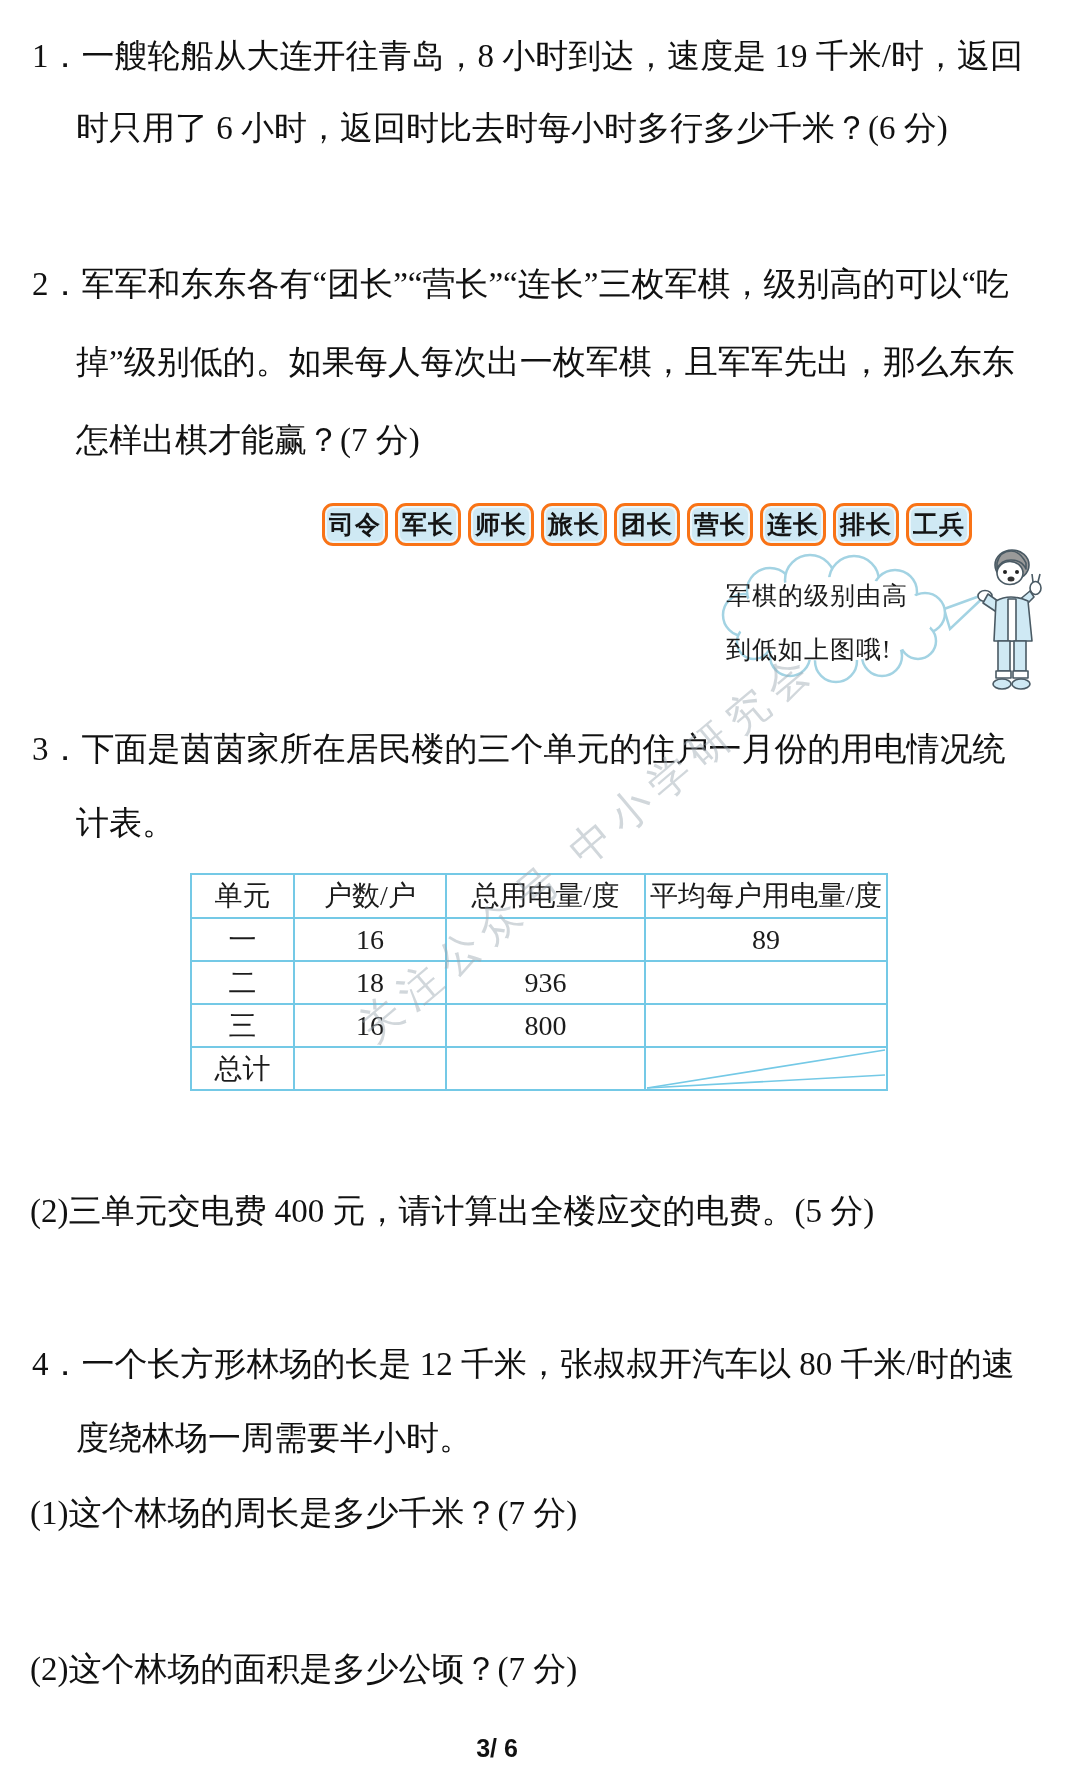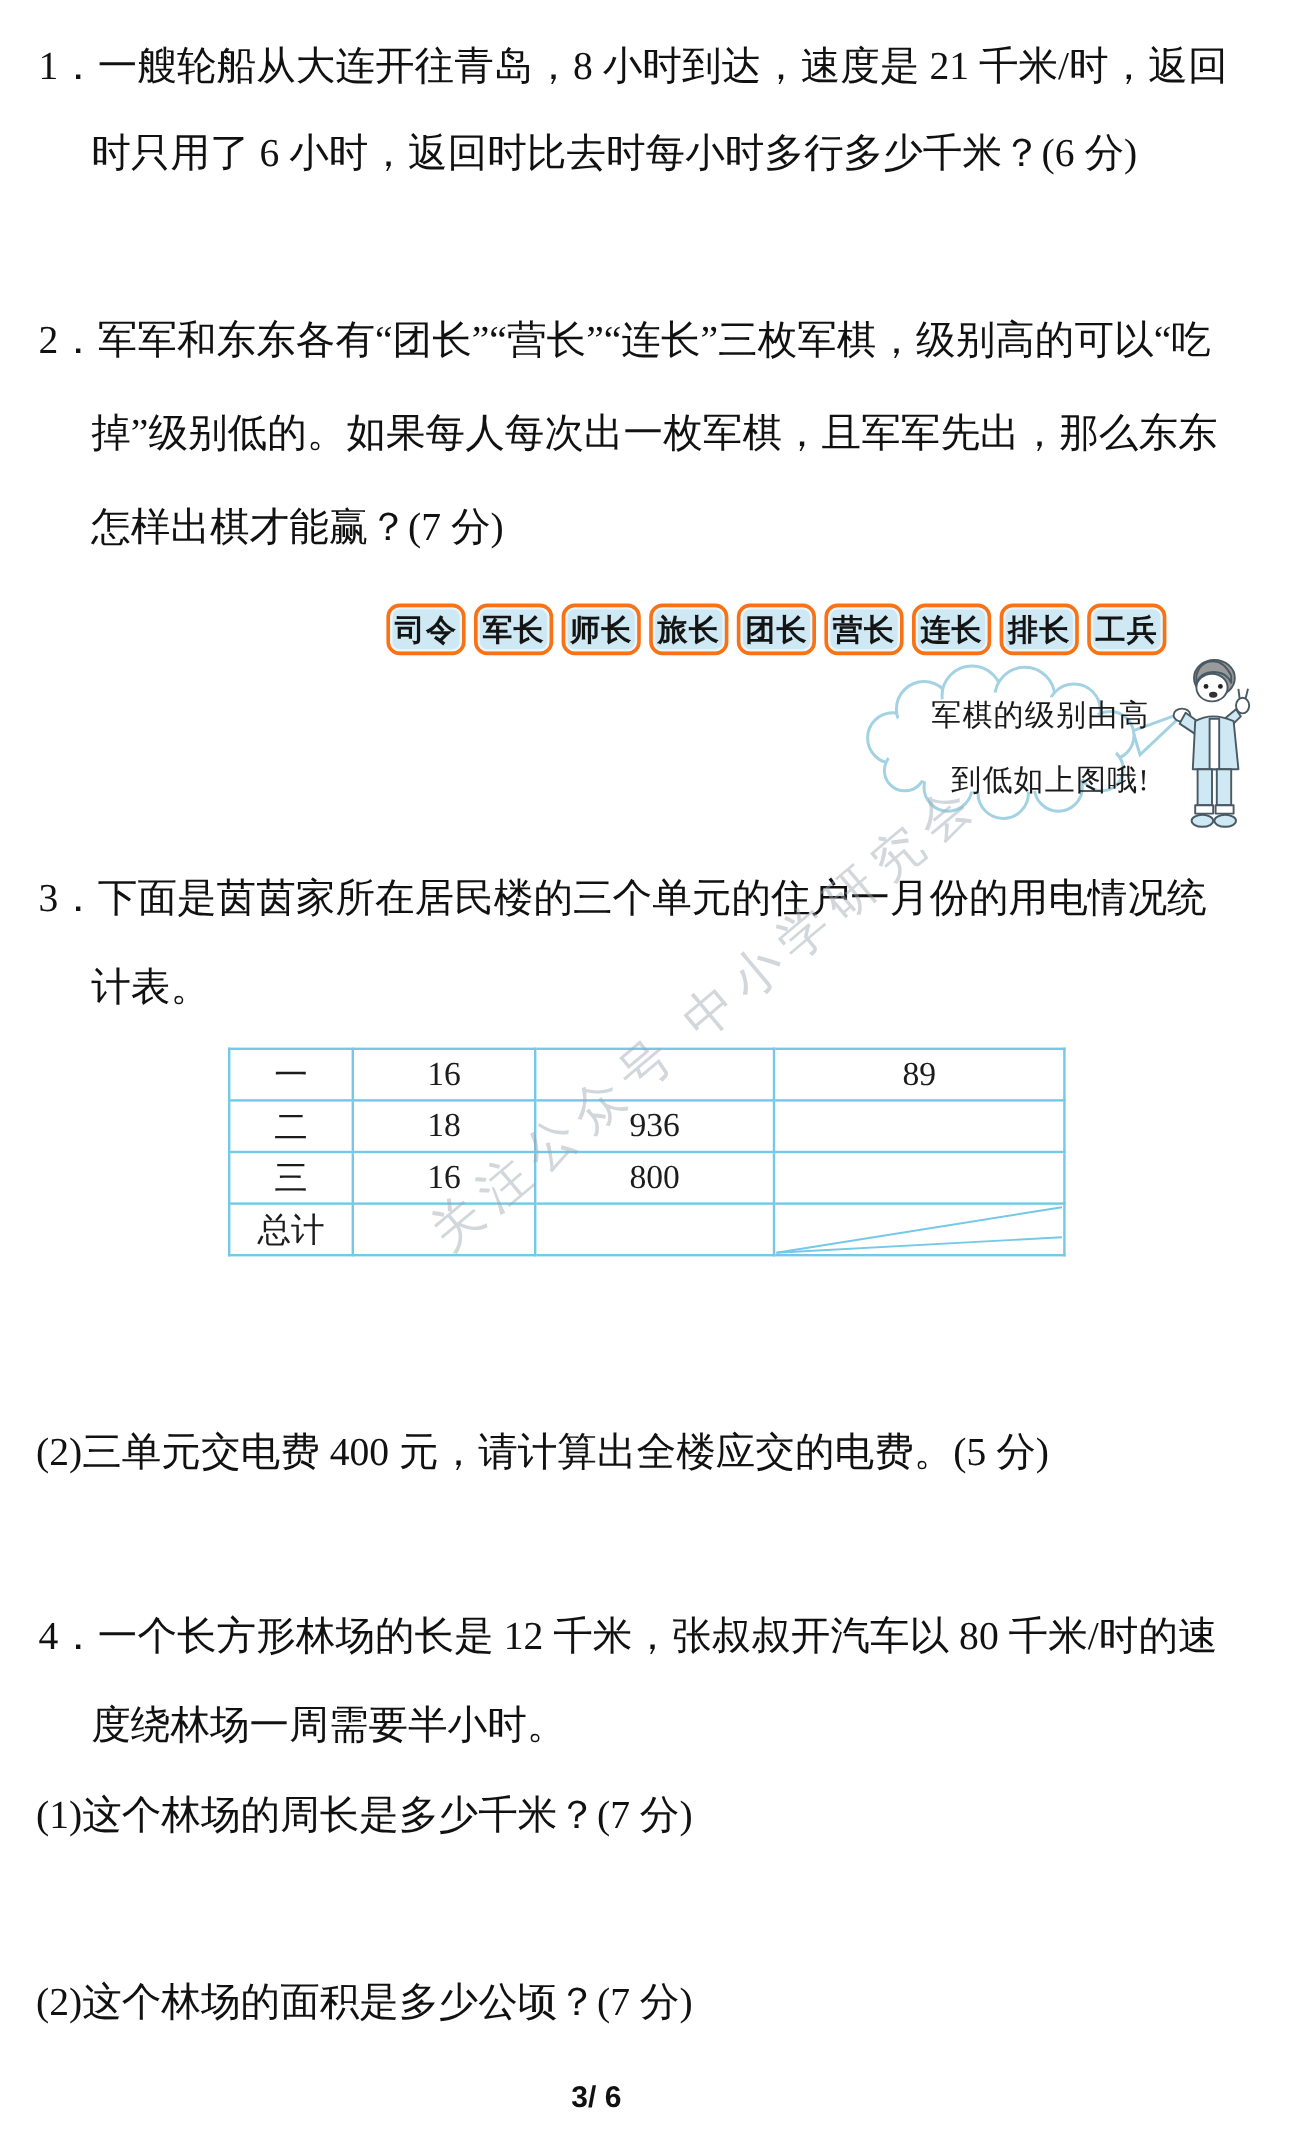--- a/index.html
+++ b/index.html
@@ -55,21 +55,21 @@
     font-size:25px;
     color:#141414;
     letter-spacing:1px;
   }
   
   .bubble-wrap{position:absolute;left:712px;top:553px;width:292px;height:148px;z-index:2;}
   .bubble-wrap svg{position:absolute;left:0;top:0;}
   .bubble-text{
     position:absolute;
     width:232px;left:14px;
-    text-align:right;
+    text-align:left;
     font-size:25px;
     letter-spacing:1px;
     color:#1a1a1a;
     white-space:nowrap;
   }
   .bubble-text.l1{top:26px;}
   .bubble-text.l2{top:60px;margin-top:20px;}
   
   .boy-wrap{position:absolute;left:972px;top:545px;width:78px;height:148px;z-index:2;}
   
@@ -107,21 +107,21 @@
     color:#111;
   }
 </style>
 </head>
 <body>
 
 <div class="page">
 
   <div class="watermark">关注公众号 中小学研究会</div>
 
-  <div class="tline" style="left:32px;top:33px"><span class="qnum">1．</span><span>一艘轮船从大连开往青岛，8 小时到达，速度是 21 千米/时，返回</span></div>
+  <div class="tline" style="left:32px;top:33px"><span class="qnum">1．</span><span>一艘轮船从大连开往青岛，8 小时到达，速度是 19 千米/时，返回</span></div>
   <div class="tline" style="left:76px;top:105px">时只用了 6 小时，返回时比去时每小时多行多少千米？(6 分)</div>
 
   <div class="tline" style="left:32px;top:261px"><span class="qnum">2．</span><span>军军和东东各有“团长”“营长”“连长”三枚军棋，级别高的可以“吃</span></div>
   <div class="tline" style="left:76px;top:339px">掉”级别低的。如果每人每次出一枚军棋，且军军先出，那么东东</div>
   <div class="tline" style="left:76px;top:417px">怎样出棋才能赢？(7 分)</div>
 
   <div class="chess-row">
     <div class="chess-piece">司令</div>
     <div class="chess-piece">军长</div>
     <div class="chess-piece">师长</div>
@@ -197,20 +197,26 @@
   <div class="tline" style="left:76px;top:800px">计表。</div>
 
   <table class="etable">
     <colgroup>
       <col style="width:103px">
         <col style="width:152px">
         <col style="width:199px">
         <col style="width:242px">
     </colgroup>
     <tbody>
+        <tr>
+      <th>单元</th>
+      <th>户数/户</th>
+      <th>总用电量/度</th>
+      <th>平均每户用电量/度</th>
+    </tr>
     <tr>
       <td>一</td>
       <td>16</td>
       <td></td>
       <td>89</td>
     </tr>
     <tr>
       <td>二</td>
       <td>18</td>
       <td>936</td>

